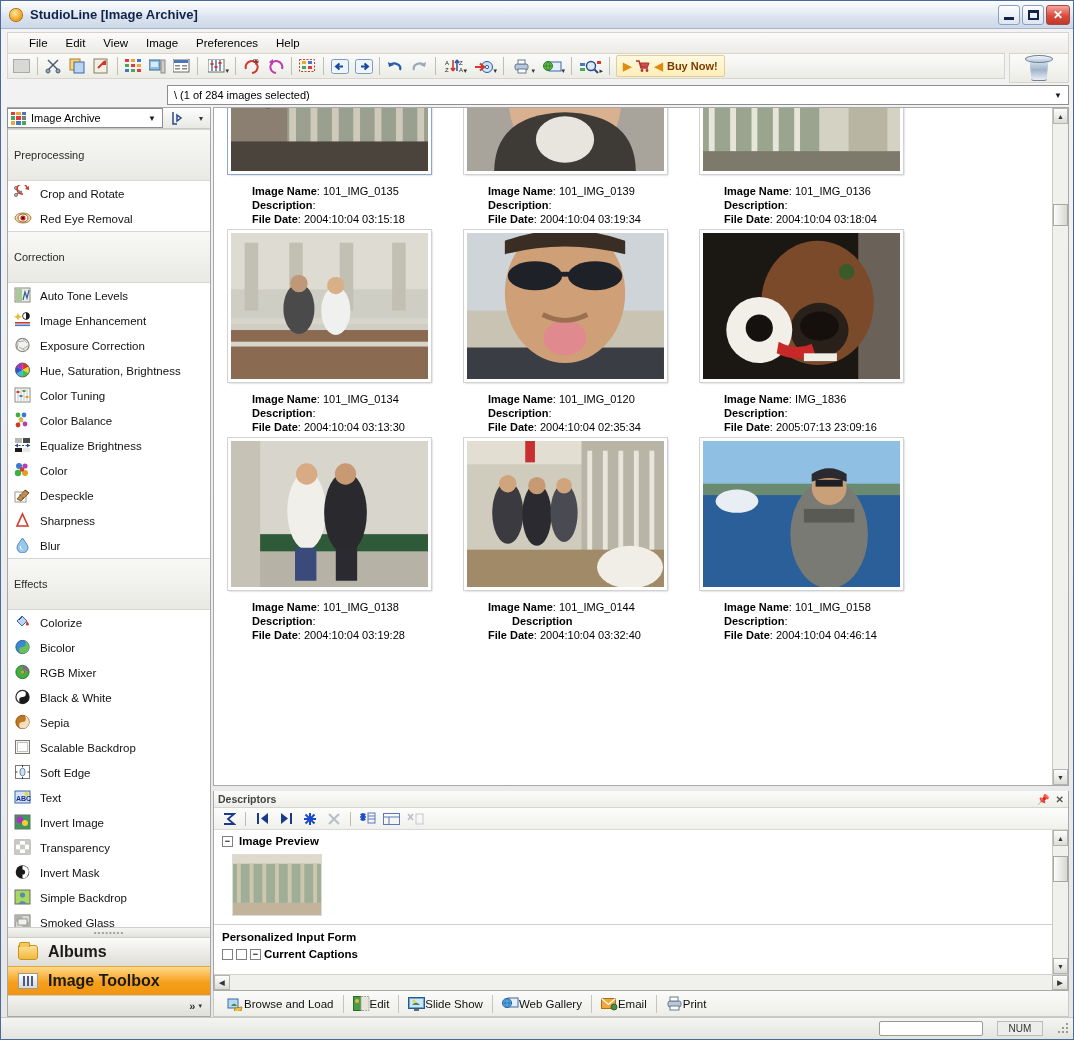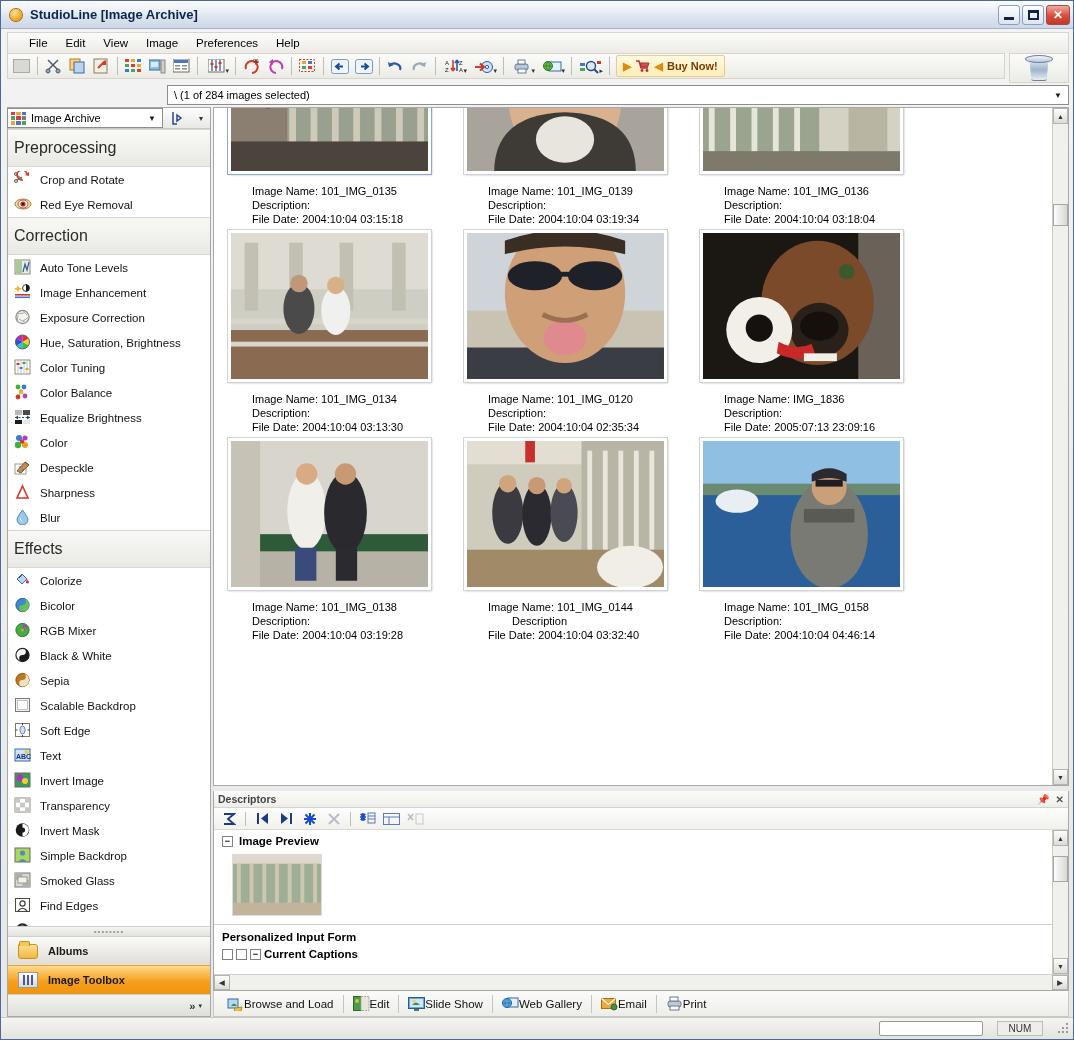--- a/index.html
+++ b/index.html
@@ -183,35 +183,35 @@
     width:26px;height:18px;display:flex;align-items:center;justify-content:center;
     border:1px solid transparent;border-radius:2px;
   }
   .stab.active{border-color:#d08a20;background:linear-gradient(180deg,#ffe2ab,#ffc濃);background:linear-gradient(180deg,#ffe9c2,#fdc66a);}
   .stab-spacer{flex:1 1 auto;}
 
   .side-scroll { flex: 1 1 auto; overflow: hidden; background:#fff; }
   .group-head {
     background: linear-gradient(180deg,#f8f8f6,#e9e9e4);
     border-top:1px solid #d6d6d2; border-bottom:1px solid #d6d6d2;
-    padding: 9px 6px; font-size: 16px; color:#2a2a2a;
+    padding: 19px 6px; font-size: 11px; color:#2a2a2a;
   }
   .tool-item {
     display:flex; align-items:center; gap:8px;
     padding: 3px 6px; font-size: 11.5px; color:#111;
     height: 25px;
   }
   .ti-icon { width:18px; height:18px; flex:0 0 18px; position:relative; }
 
   .side-grip { height:10px; background:linear-gradient(180deg,#f4f4f2,#e2e2dd); border-top:1px solid #d0d0cb;
     display:flex;align-items:center;justify-content:center;letter-spacing:1px;color:#9a9a94;font-size:8px;}
   .side-btn {
     display:flex;align-items:center;gap:10px;
     height:29px; padding:8px 10px;
-    font-size:11px; font-weight:bold; color:#1a1a1a;
+    font-size:16px; font-weight:bold; color:#1a1a1a;
     background: linear-gradient(180deg,#fbfbf9,#dedcd5);
     border-top:1px solid #cfcfc9;
   }
   .side-btn.active {
     background: linear-gradient(180deg,#ffd98a,#f5a01c 55%,#ef9410 100%);
     border-top:1px solid #e5a53a;
   }
   .side-btn .folder {
     width:20px;height:15px;position:relative;
     background:linear-gradient(180deg,#ffdf94,#f0b840);
@@ -233,21 +233,21 @@
   .thumb-cell { width: 236px; flex: 0 0 236px; }
   .thumb-img {
     width: 203px; height: 152px;
     border: 3px solid #fff; outline:1px solid #d2d2d2;
     box-shadow: 1px 1px 2px rgba(0,0,0,.28);
     margin: 4px 0 10px 4px;
     overflow:hidden; position:relative;
   }
   .thumb-cell.sel .thumb-img { outline:1px solid #8aa8d0; }
   .meta { font-size: 11px; line-height: 14px; color:#000; padding-left:4px;}
-  .meta b { font-weight: normal; padding-left: 24px; }
+  .meta b { font-weight: bold; padding-left: 24px; }
   .meta .v { font-weight: normal; }
 
   .vscroll {
     width: 16px; flex:0 0 16px;
     background: linear-gradient(90deg,#f4f4f2,#e8e8e4);
     border-left:1px solid #c8c8c4;
     display:flex; flex-direction:column;
   }
   .sc-btn{height:16px;flex:0 0 16px;background:linear-gradient(180deg,#fdfdfd,#dcdcd6);border:1px solid #b4b4ae;display:flex;align-items:center;justify-content:center;font-size:7px;color:#333;}
   .sc-track{flex:1 1 auto;background:#f0f0ec;position:relative;}

